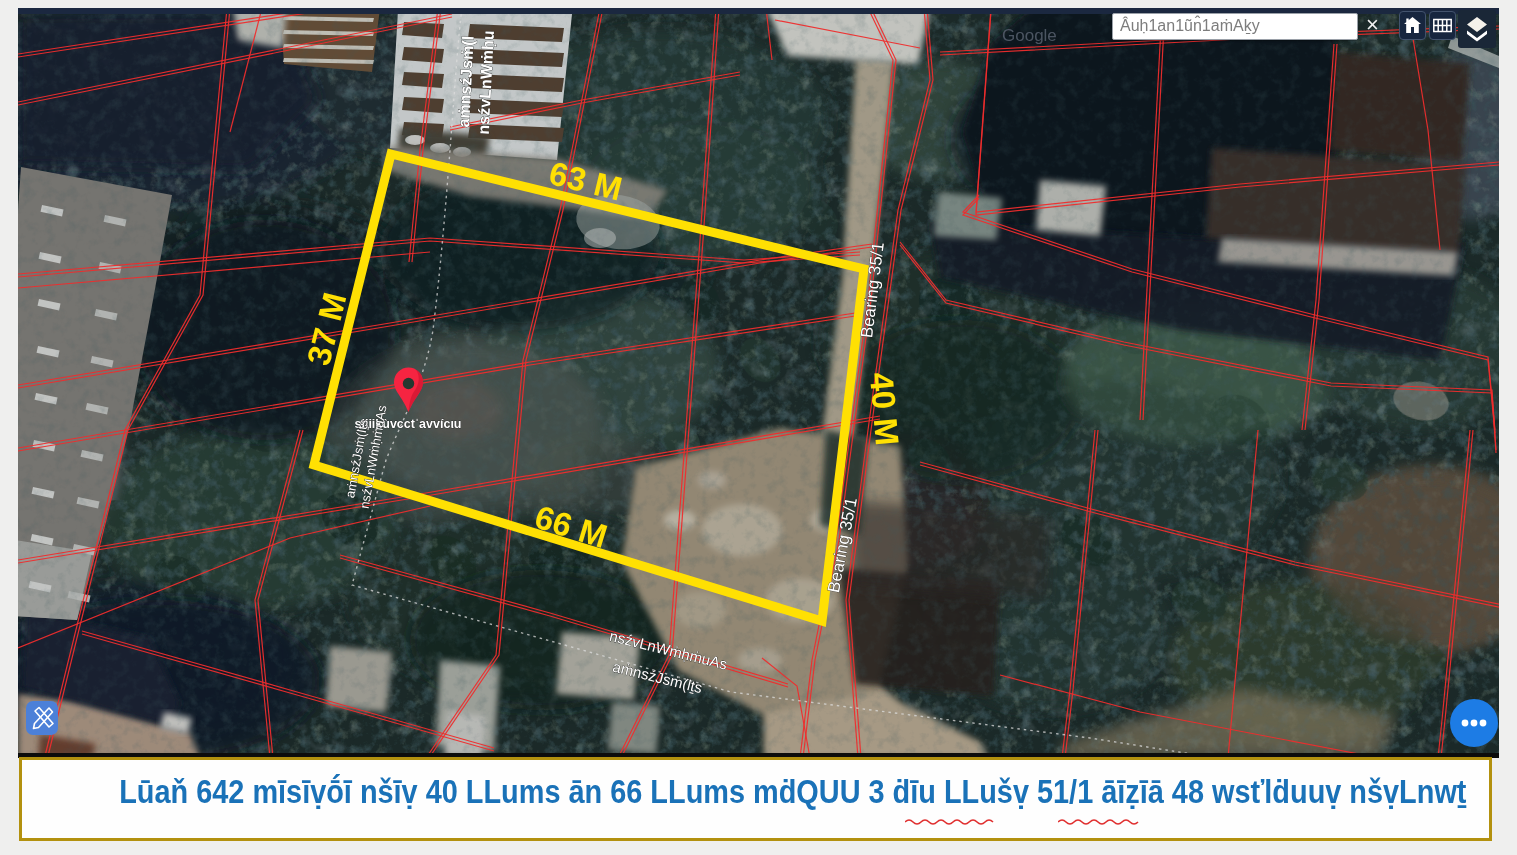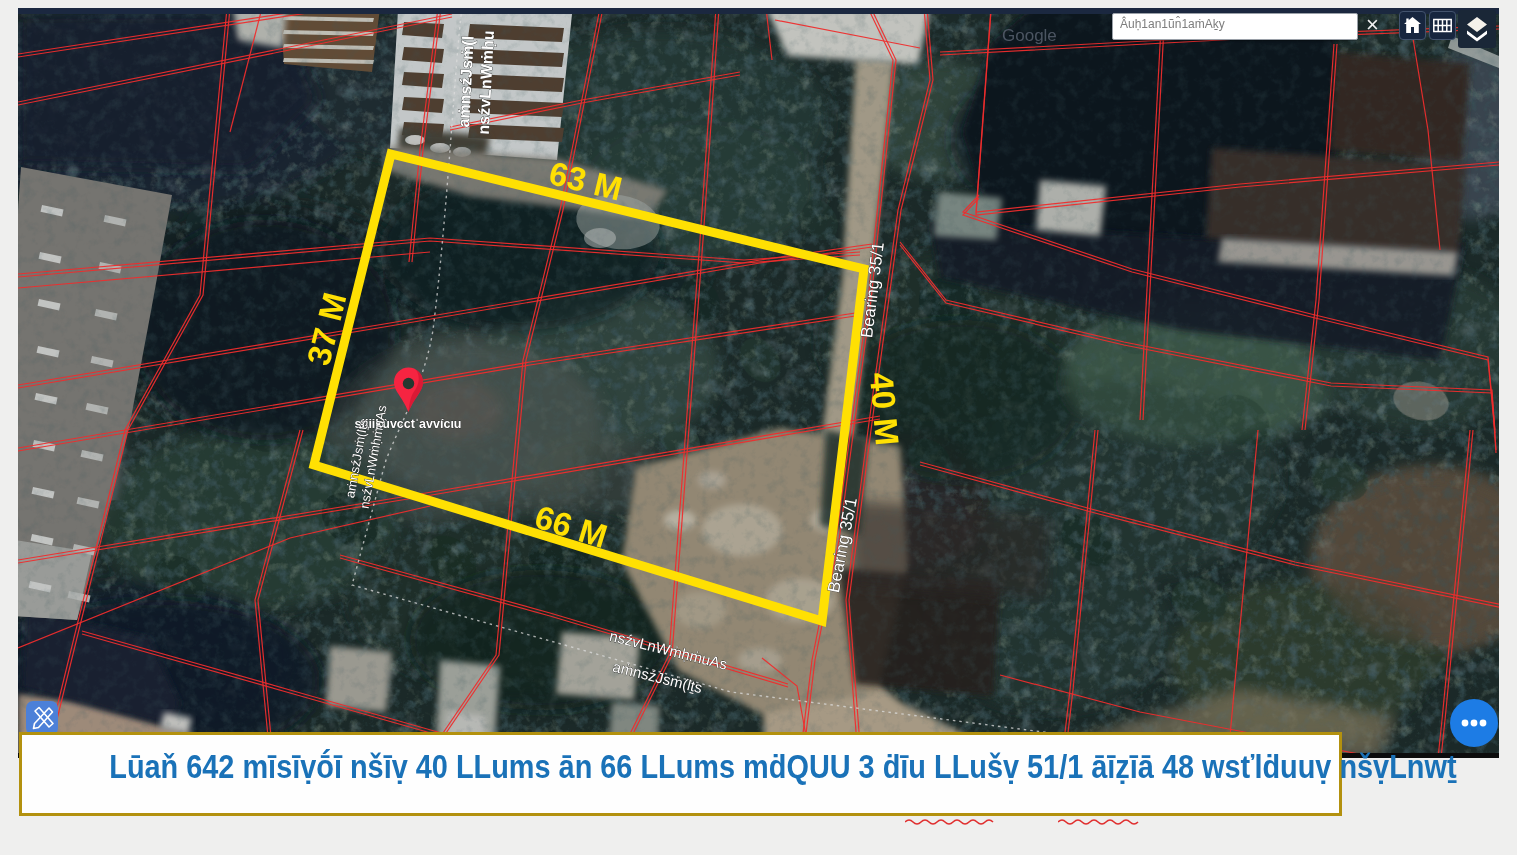--- a/index.html
+++ b/index.html
@@ -321,21 +321,21 @@
 
 <text x="1002" y="41" font-size="17" fill="#57606e" opacity="0.85">Google</text>
 </g>
 
 <rect x="18" y="8" width="1481" height="6" fill="#1b2840"></rect>
 
 <rect x="18" y="753" width="1481" height="5" fill="#0c0c0c"></rect>
 </svg>
 
 <div class="abs" style="left:1112px;top:13px;width:244px;height:25px;background:#fff;border:1px solid #9aa0a8;border-radius:2px;box-shadow:0 1px 2px rgba(0,0,0,.4);">
-<div style="font-size:12px;color:#7d7d7d;padding:3px 0 0 7px;">Âuḥ1an1ũn̂1aṁAḵy</div>
+<div style="font-size:16px;color:#7d7d7d;padding:3px 0 0 7px;">Âuḥ1an1ũn̂1aṁAḵy</div>
   </div>
 
 <div class="abs" style="left:1366px;top:12px;width:18px;height:24px;color:#f2f2f2;font-size:22px;">×</div>
 
 <div class="abs" style="left:1399px;top:11px;width:27px;height:29px;background:#17263f;border:1px solid #43536d;border-radius:4px;box-sizing:border-box;">
 <svg width="25" height="27" viewBox="0 0 25 27">
       <path d="M12.5 5 L4 12 h2.2 v9 h4.8 v-6 h3 v6 h4.8 v-9 H21 Z" fill="#fff"></path>
       <rect x="6.3" y="6.5" width="2.4" height="3.5" fill="#fff"></rect>
     </svg></div>
 
@@ -364,21 +364,21 @@
       </g>
     </svg></div>
 
 <div class="abs" style="left:1450px;top:699px;width:48px;height:48px;background:#1d7ce5;border-radius:50%;">
 <svg width="48" height="48" viewBox="0 0 48 48">
       <circle cx="15" cy="24" r="3.4" fill="#fff"></circle>
       <circle cx="24" cy="24" r="3.4" fill="#fff"></circle>
       <circle cx="33" cy="24" r="3.4" fill="#fff"></circle>
     </svg></div>
 
-<div class="abs" style="left:19px;top:732px;width:1323px;height:84px;background:#fefefe;border:3px solid #b3910e;box-sizing:border-box;">
+<div class="abs" style="left:19px;top:757px;width:1473px;height:84px;background:#fefefe;border:3px solid #b3910e;box-sizing:border-box;">
 <div id="cap" style="margin-top:13px;text-align:center;font-size:33px;font-weight:bold;color:#1a72b8;white-space:nowrap;transform:scaleX(0.875);transform-origin:53% 50%;">Lūaň 642 mīsīṿṓī nšīṿ 40 LLums ān 66 LLums mḋQUU 3 ḋīu LLušṿ 51/1 āīẓīā 48 wsťlḋuuṿ nšṿLnwṯ</div>
 </div>
 
 <svg class="abs" style="left:905px;top:818px" width="95" height="8" viewBox="0 0 95 8">
     <path d="M0 4 q4 -4 8 0 t8 0 t8 0 t8 0 t8 0 t8 0 t8 0 t8 0 t8 0 t8 0 t8 0" fill="none" stroke="#e03030" stroke-width="1.6"></path>
   </svg>
 
 <svg class="abs" style="left:1058px;top:818px" width="85" height="8" viewBox="0 0 85 8">
     <path d="M0 4 q4 -4 8 0 t8 0 t8 0 t8 0 t8 0 t8 0 t8 0 t8 0 t8 0 t8 0" fill="none" stroke="#e03030" stroke-width="1.6"></path>
   </svg>

